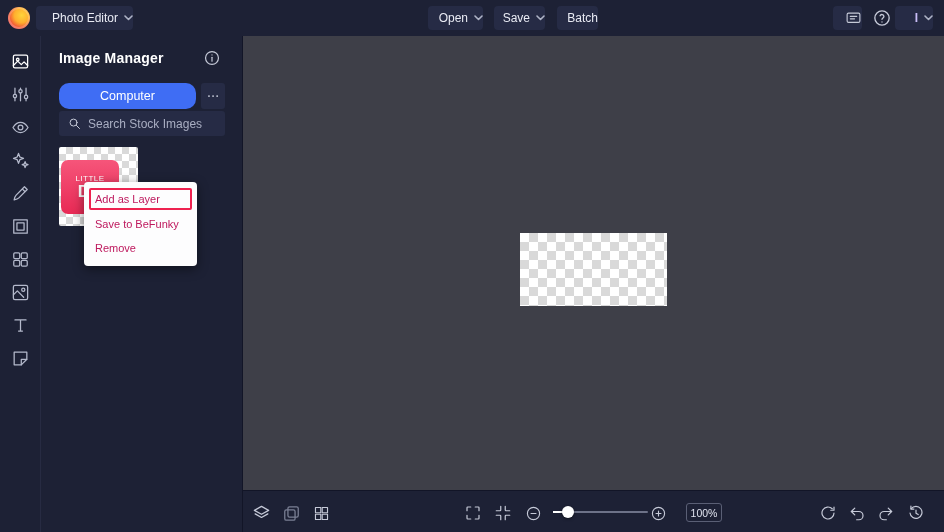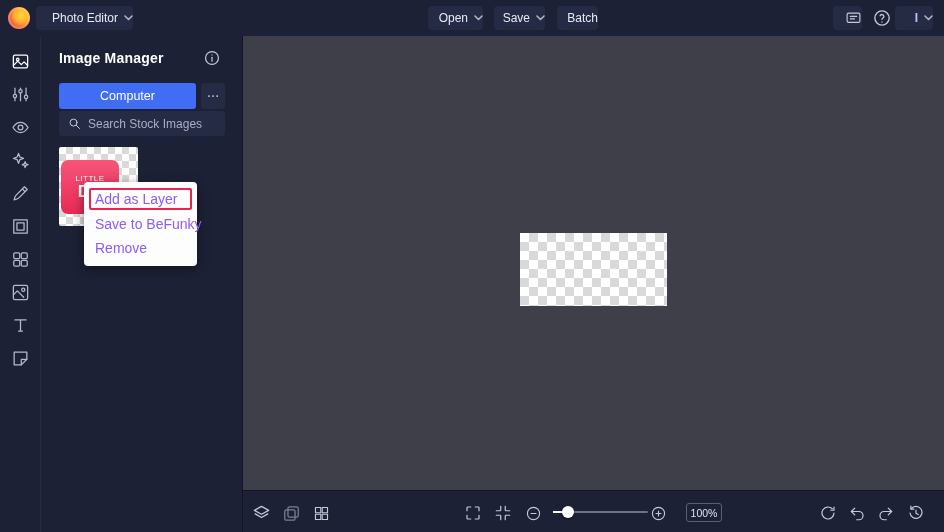--- a/index.html
+++ b/index.html
@@ -20,37 +20,37 @@
 
 #rail{position:absolute;left:0;top:36px;width:41px;height:496px;background:#1d2135;border-right:1px solid #272b42;padding-top:9px;z-index:4}
 .rail-btn{width:40px;height:32px;display:flex;align-items:center;justify-content:center;margin-bottom:1px}
 .rail-btn svg{stroke:#b4b9cb}
 .rail-btn.active svg{stroke:#ffffff}
 
 
 #panel{position:absolute;left:41px;top:36px;width:201px;height:496px;background:#1d2135;z-index:3}
 #panel-title{position:absolute;left:18px;top:14px;font-size:14px;font-weight:bold;color:#fff;letter-spacing:.2px}
 #info-btn{position:absolute;left:160px;top:11px;width:22px;height:22px;display:flex;align-items:center;justify-content:center}
-#computer-btn{position:absolute;left:18px;top:47px;width:137px;height:26px;background:#3f6df4;border-radius:3px;color:#fff;font-size:12.5px;display:flex;align-items:center;justify-content:center}
+#computer-btn{position:absolute;left:18px;top:47px;width:137px;height:26px;background:#3f6df4;border-radius:10px;color:#fff;font-size:12.5px;display:flex;align-items:center;justify-content:center}
 #more-btn{position:absolute;left:160px;top:47px;width:24px;height:26px;background:#262b45;border-radius:3px;display:flex;align-items:center;justify-content:center}
 #searchbox{position:absolute;left:18px;top:75px;width:166px;height:25px;background:#262b45;border-radius:3px;display:flex;align-items:center;padding:8px 8px;gap:6px}
 #searchbox input{flex:1;background:none;border:none;outline:none;color:#e9ebf4;font-size:12px;min-width:0}
 #searchbox input::placeholder{color:#a9aec2}
 .checker{background-image:conic-gradient(#d9d9d9 25%,#ffffff 0 50%,#d9d9d9 0 75%,#ffffff 0)}
 #thumb{position:absolute;left:18px;top:111px;width:79px;height:79px;background-size:14px 14px;border-radius:2px;overflow:hidden;cursor:pointer}
 #sticker{position:absolute;left:2px;top:13px;width:58px;height:54px;border-radius:7px;
   background:linear-gradient(180deg,#f6557a 0%,#e82a55 100%);
   display:flex;flex-direction:column;align-items:center;justify-content:center;color:#fff;text-align:center}
 #sticker .l1{font-size:8px;font-weight:normal;letter-spacing:.5px}
 #sticker .l2{font-size:17px;font-weight:bold;line-height:1.05}
 
 
 #ctx{position:absolute;left:43px;top:146px;width:113px;background:#fdfdfe;border-radius:4px;
   box-shadow:0 3px 12px rgba(0,0,0,.45);padding:6px 0;z-index:6}
-.ctx-item{height:24px;line-height:24px;font-size:14px;color:#8b5cf6;padding-left:11px;cursor:pointer;white-space:nowrap}
+.ctx-item{height:24px;line-height:24px;font-size:11px;color:#be185d;padding-left:11px;cursor:pointer;white-space:nowrap}
 .ctx-item.hl{margin:0 5px 2px 5px;border:2px solid #ee2250;border-radius:2px;height:22px;line-height:18px;padding-left:4px}
 
 
 #canvas{position:absolute;left:242px;top:36px;width:702px;height:454px;background:#3e3f48;border-left:1px solid #121527}
 #canvas-img{position:absolute;left:277px;top:197px;width:147px;height:73px;background-size:18px 18px;cursor:move}
 
 
 #bottombar{position:absolute;left:242px;top:490px;width:702px;height:42px;background:#1d2135;border-left:1px solid #121527;border-top:1px solid #121527}
 .bb-btn{position:absolute;top:9px;width:26px;height:26px;display:flex;align-items:center;justify-content:center}
 .bb-btn.dim svg{stroke:#7b8095}

